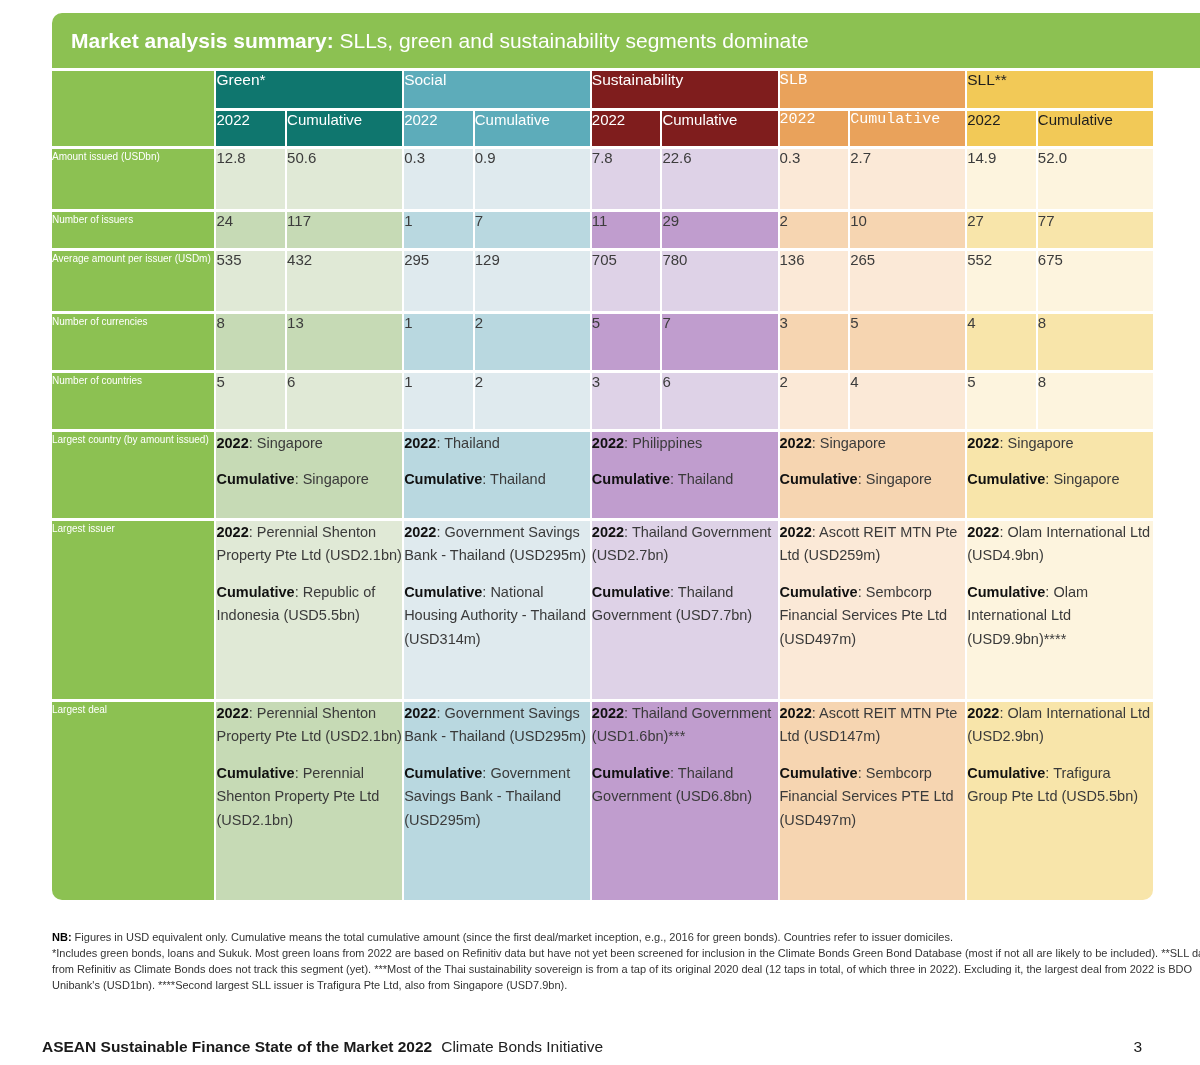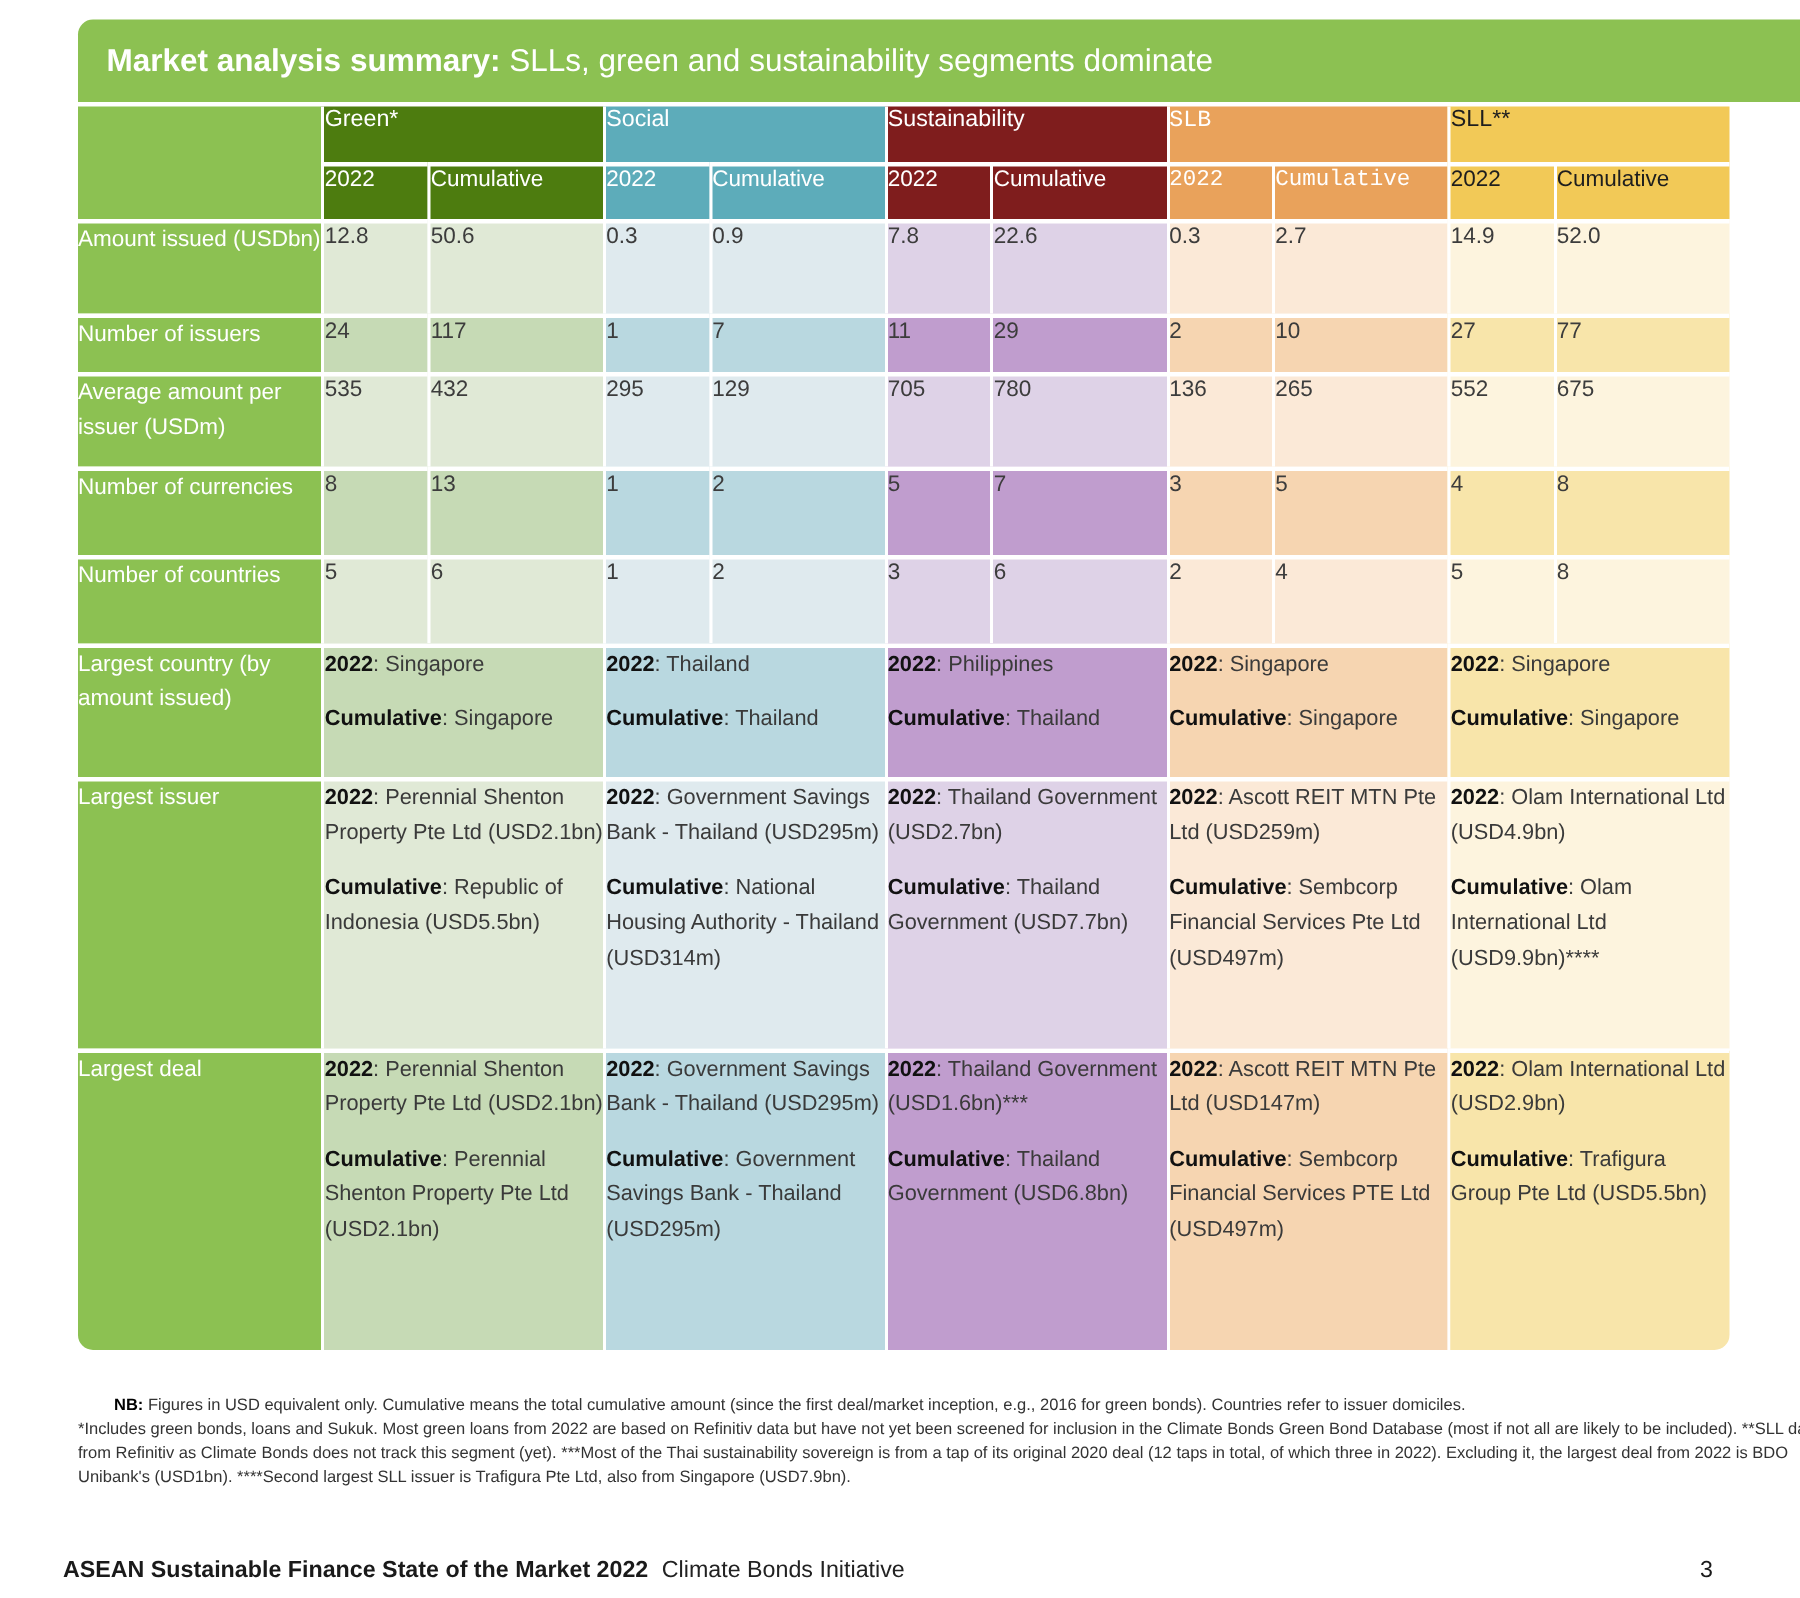--- a/index.html
+++ b/index.html
@@ -22,47 +22,47 @@
   table.mkt { border-collapse:separate; border-spacing:0; table-layout:fixed;
     width:1101px; margin-top:3px; }
   .mkt td, .mkt th {
     box-sizing:border-box; border-left:2px solid #fff; border-top:3px solid #fff;
     padding:0; vertical-align:top; text-align:left; font-weight:normal; overflow:hidden;
   }
   .c0 { border-left:0 !important; }
   .gs { border-left-width:5px; }
   tr.grow th { border-top:0; }
 
-  .lab { background:#8cc152; color:#fff; font-weight:bold; font-size:15px;
+  .lab { background:#8cc152; color:#fff; font-weight:bold; font-size:10px;
          padding:8px 6px 4px 10px; line-height:1.5; }
   .ghead { color:#fff; font-weight:bold; font-size:15.5px; vertical-align:middle;
            padding-left:12px; }
   .sub   { color:#fff; font-weight:bold; font-size:15px; vertical-align:middle;
            padding-left:12px; }
   .dk { color:#1e1e1e; }
 
   .num { font-size:15px; color:#3c3c3c; text-align:right; padding:9px 14px 0 4px; }
   .txt { font-size:14.5px; color:#3a3a3a; padding:9px 10px 6px 12px; line-height:1.62; }
   .txt p { margin:0 0 13px 0; }
   .txt b { color:#111; }
 
   
-  .gh { background:#4d7c0f;margin-top:24px; } .g1 { background:#e0e9d6; } .g2 { background:#c6dab5; }
+  .gh { background:#0f766e;margin-top:24px; } .g1 { background:#e0e9d6; } .g2 { background:#c6dab5; }
   .sh { background:#5dacba; } .s1 { background:#dfeaee; } .s2 { background:#b9d8e0; }
   .uh { background:#7f1d1d; } .u1 { background:#ded2e7; } .u2 { background:#c09dce; }
   .bh { background:#e9a25b;font-family:Liberation Mono, monospace; } .b1 { background:#fbe9d7; } .b2 { background:#f6d5b1; }
   .lh { background:#f2c957; } .l1 { background:#fdf4de; } .l2 { background:#f8e5aa; }
 
   .blr { border-bottom-left-radius:10px; }
   .brr { border-bottom-right-radius:10px; }
 
   
   .notes { margin-top:29px; font-size:11px; line-height:1.46; color:#333; }
   .notes p { margin:0; }
-  .notes b { color:#000;margin-left:24px; }
+  .notes b { color:#000; }
   .footer { position:absolute; left:42px; right:58px; bottom:9px;
             display:flex; justify-content:space-between; align-items:baseline;
             font-size:15.5px; color:#1a1a1a; }
   .fb { font-weight:bold; }
   .fr { margin-left:9px; font-weight:normal; color:#222; }
 </style>
 </head>
 <body>
 
 <div class="wrap">

